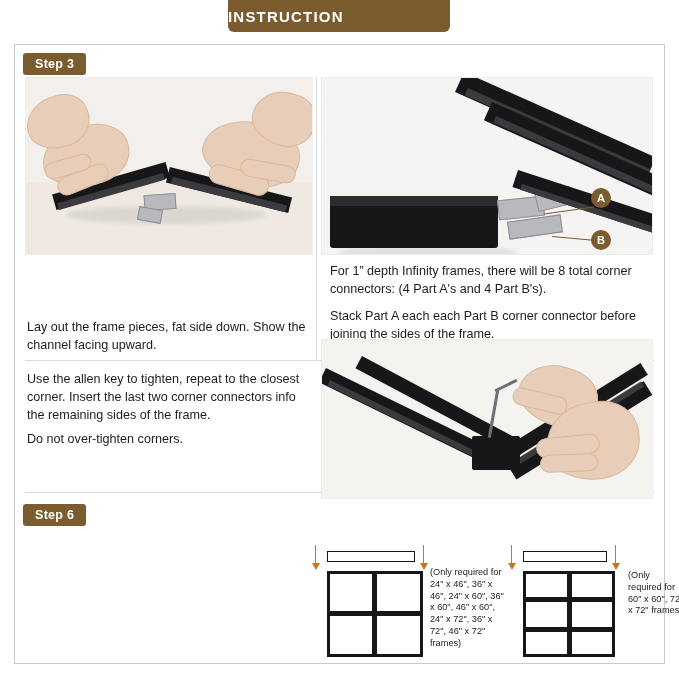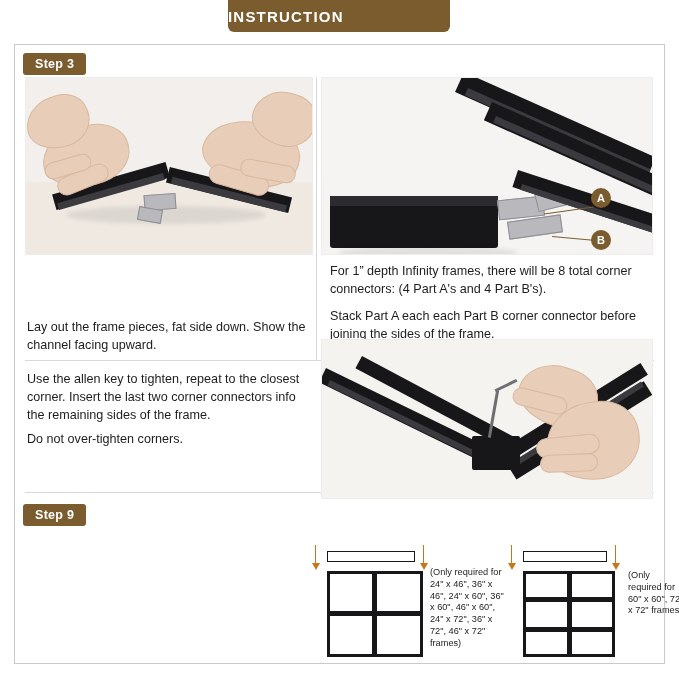--- a/index.html
+++ b/index.html
@@ -229,21 +229,21 @@
       <div style="position:absolute;left:172px;top:44px;width:24px;height:3px;background:#6e6e73;transform:rotate(-26deg);"></div>
 
       <div class="hand r" style="left:196px;top:26px;width:78px;height:58px;transform:rotate(18deg);"></div>
       <div class="finger" style="left:190px;top:52px;width:54px;height:16px;transform:rotate(14deg);"></div>
 
       <div class="hand r" style="left:224px;top:62px;width:92px;height:76px;transform:rotate(-8deg);"></div>
       <div class="finger" style="left:214px;top:96px;width:62px;height:18px;transform:rotate(-6deg);"></div>
       <div class="finger" style="left:218px;top:114px;width:56px;height:16px;transform:rotate(-2deg);"></div>
     </div>
 
-    <div class="step-label" id="step2-label">Step 9</div>
+    <div class="step-label" id="step2-label">Step 6</div>
 
 
     <div id="frame-diagram">
 
       <div class="arrow-line" style="left:0px;top:34px;height:18px;"></div>
       <div class="arrow-dn" style="left:-3px;top:52px;"></div>
       <div class="whitebar" style="left:12px;top:40px;width:86px;height:9px;"></div>
       <div class="arrow-line" style="left:108px;top:34px;height:18px;"></div>
       <div class="arrow-dn" style="left:105px;top:52px;"></div>
 

